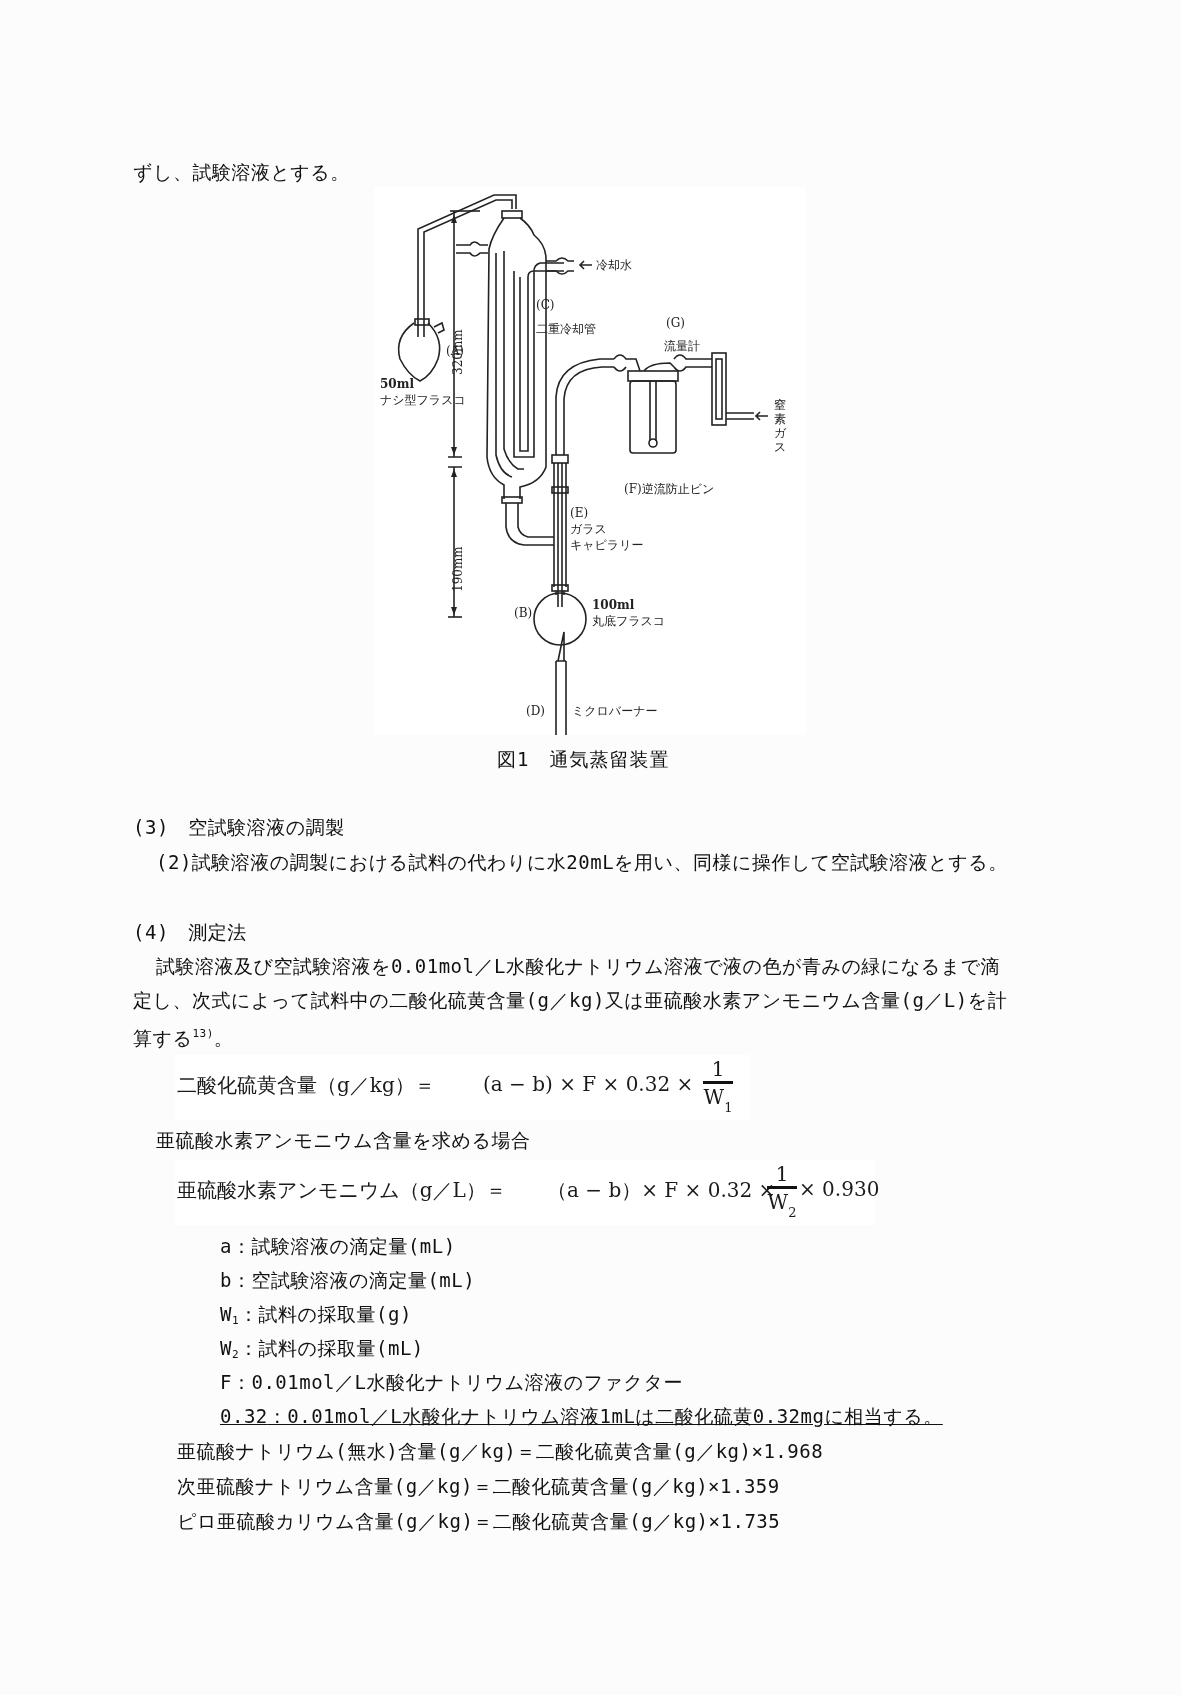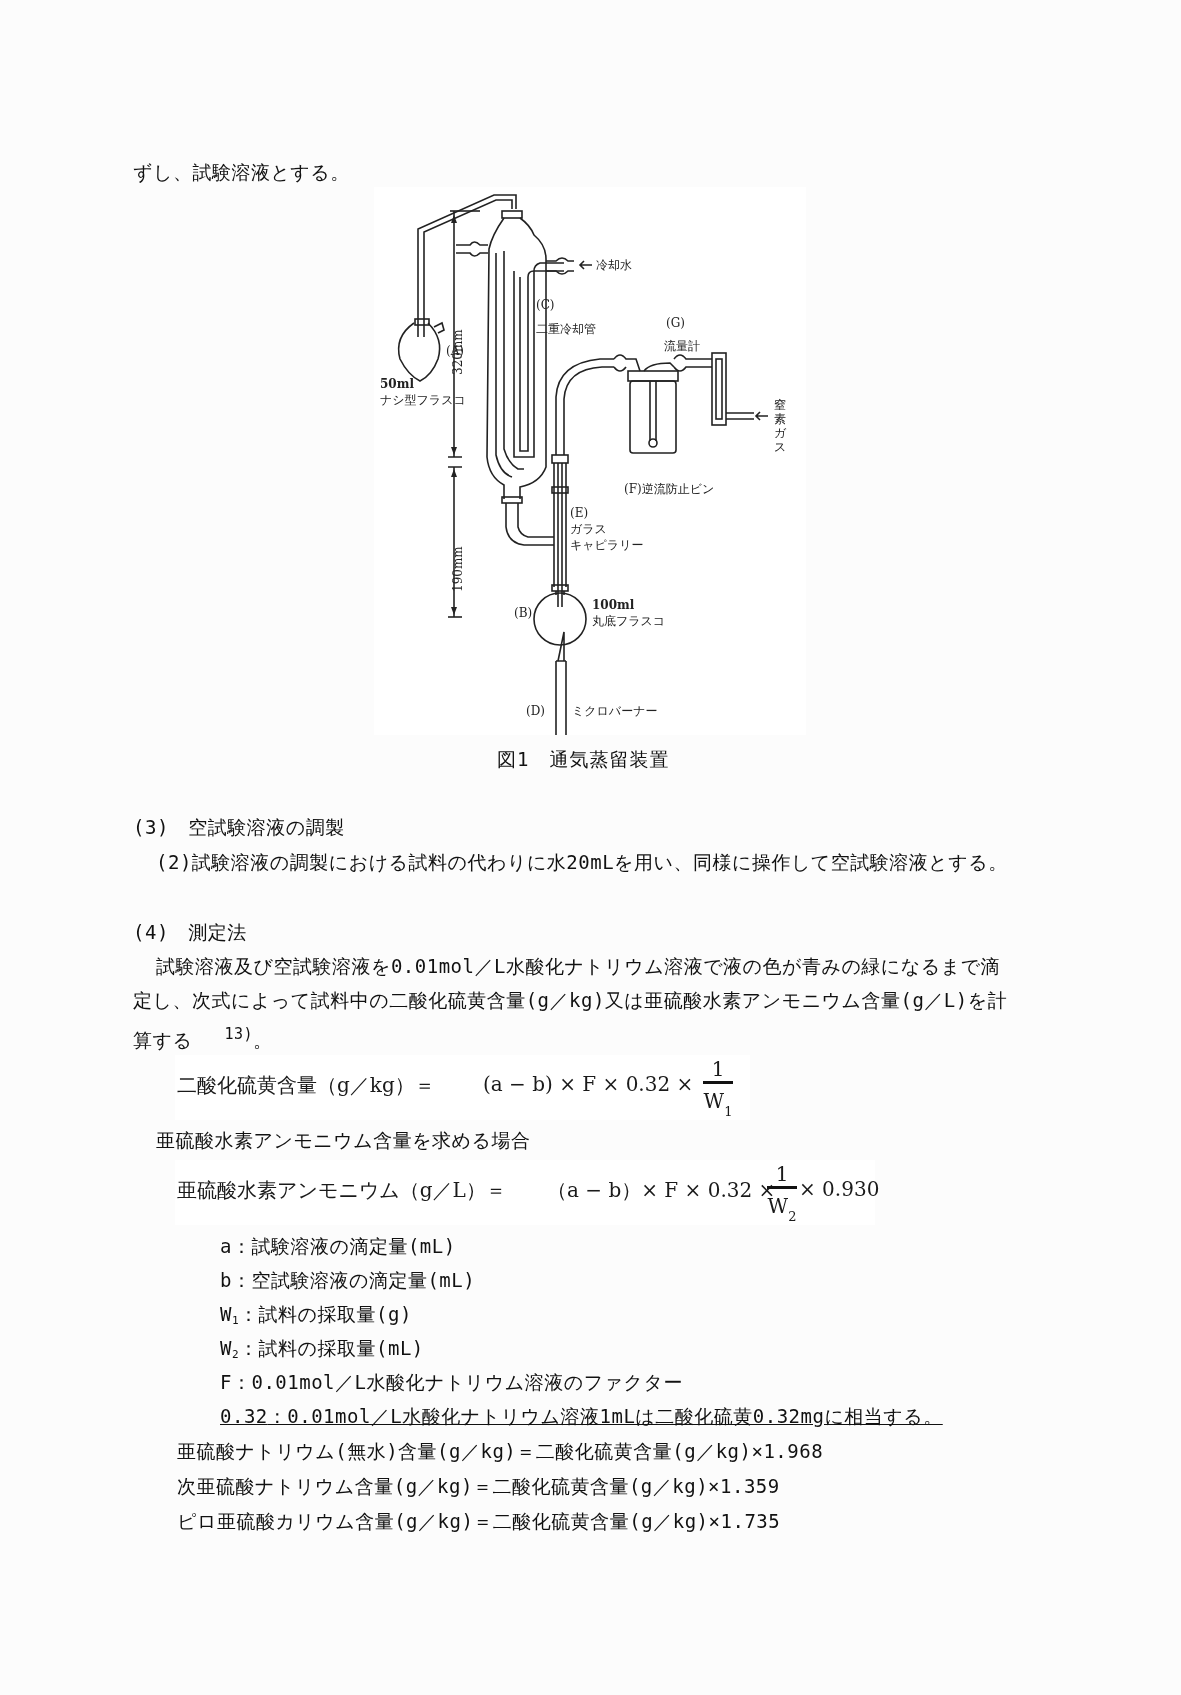--- a/index.html
+++ b/index.html
@@ -12,23 +12,23 @@
   .line { position: absolute; font-size: 19px; line-height: 24px; white-space: nowrap; letter-spacing: 0.5px; }
   .figure { position: absolute; left: 374px; top: 187px; width: 432px; height: 548px; background: #ffffff; }
   .figure svg { position: absolute; left: 0; top: 0; }
   .flabel { font-family: "DejaVu Serif", "Liberation Serif", serif; font-size: 12px; fill: #222; }
   .caption { position: absolute; left: 497px; top: 747px; font-size: 19px; letter-spacing: 1px; }
   .formula-box { position: absolute; background: #ffffff; font-family: "DejaVu Serif", "Liberation Serif", serif; color: #1a1a1a; }
   .fx { position: absolute; white-space: nowrap; font-size: 20px; }
   .frac { position: absolute; text-align: center; }
   .frac .num { display: block; font-size: 20px; line-height: 24px; }
   .frac .bar { display: block; height: 3px; background: #111; }
-  .frac .den { display: block; font-size: 20px; line-height: 34px; }
+  .frac .den { display: block; font-size: 20px; line-height: 26px; }
   .frac .den sub { font-size: 13px; vertical-align: -8px; }
-  sup.note { font-size: 15px; vertical-align: 8px; margin-left: 32px; }
+  sup.note { font-size: 11px; vertical-align: 8px; }
   sub.s { font-size: 11px; vertical-align: -3px; }
 </style>
 </head>
 <body>
 
 <div class="line" style="left:133px; top:153px;margin-top:7px;">ずし、試験溶液とする。</div>
 
 <div class="figure">
   <svg width="432" height="548" viewBox="0 0 432 548">
     <g fill="none" stroke="#222" stroke-width="1.6">

